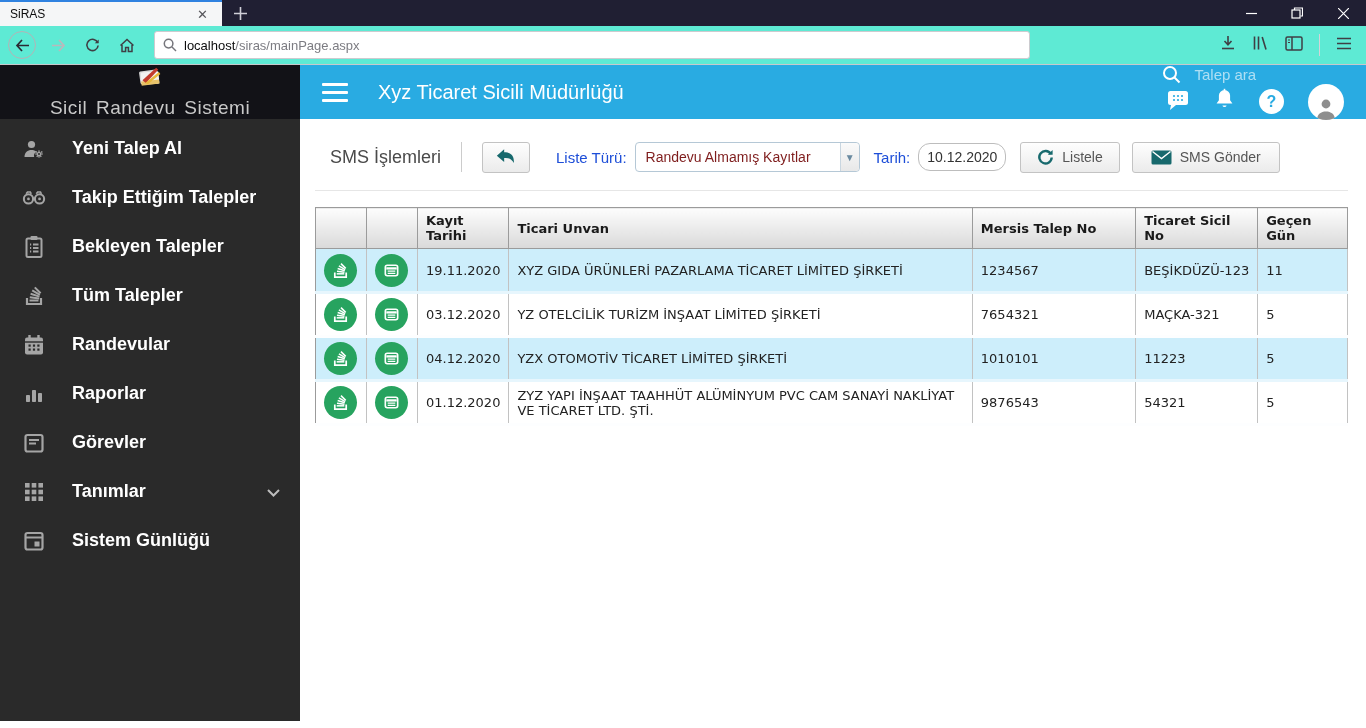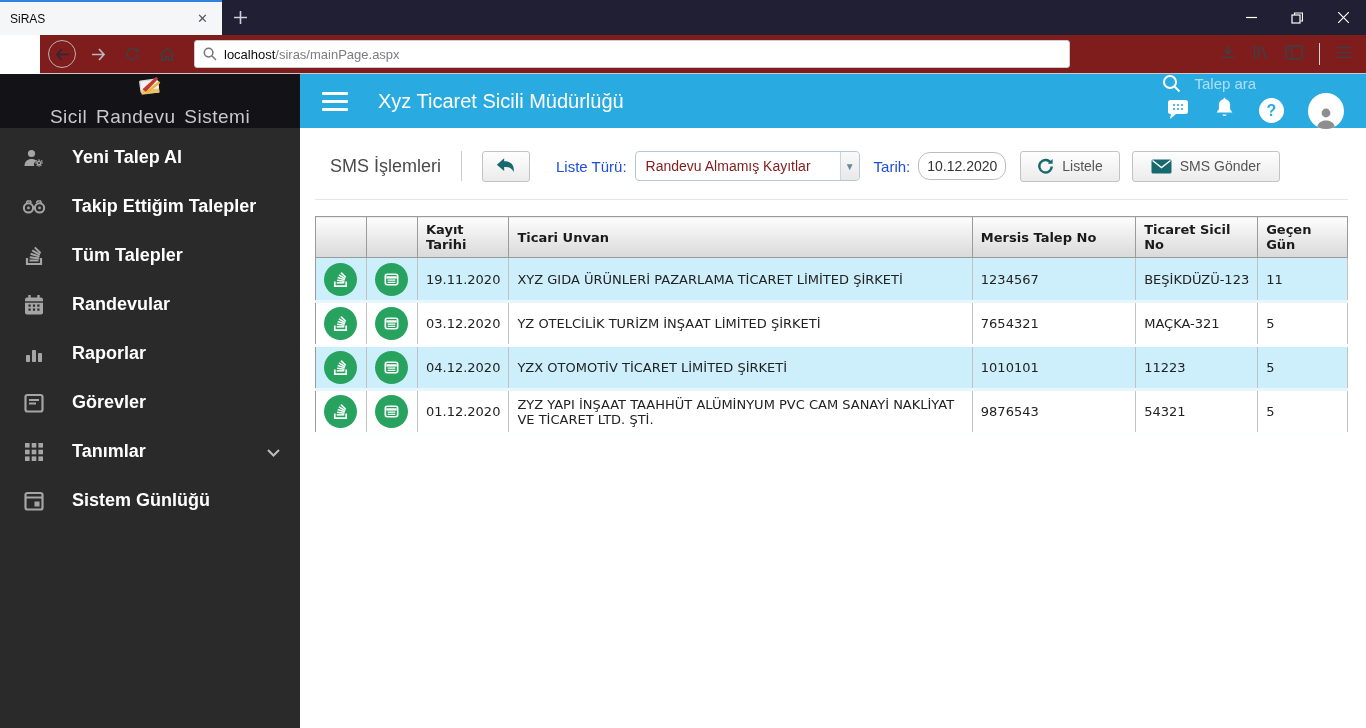--- a/index.html
+++ b/index.html
@@ -1,30 +1,30 @@
 <!DOCTYPE html>
 <html><head>
 <meta charset="utf-8">
 <style>
   * { margin:0; padding:0; box-sizing:border-box; }
   html,body { width:1366px; height:728px; overflow:hidden; }
   body { font-family:"Liberation Sans", sans-serif; background:#fff; }
   .window { position:relative; width:1366px; height:728px; }
 
   
-  .titlebar { height:35px; background:#201f33; display:flex; align-items:stretch;justify-content:space-between; }
+  .titlebar { height:26px; background:#201f33; display:flex; align-items:stretch;justify-content:space-between; }
   .tab { width:222px; background:#f5f6f7; border-top:2px solid #2f82e0; display:flex; align-items:center; padding:0 10px; font-size:12px; color:#0c0c0d; }
   .tab-title { flex:1; }
   .tab-close { color:#55555a; font-size:13px; cursor:default; padding:2px 4px; }
   .new-tab { width:36px; display:flex; align-items:center; justify-content:center; color:#cfcfd8; font-size:19px; }
   .titlebar-spacer { flex:1; }
   .win-controls { display:flex; }
   .win-btn { width:46px; display:flex; align-items:center; justify-content:center; color:#fff; }
 
-  .navbar { height:39px; background:#7f1d1d; border-bottom:1px solid #c9c8cc; display:flex; align-items:center; padding:0 8px;margin-left:40px; }
+  .navbar { height:39px; background:#5eead4; border-bottom:1px solid #c9c8cc; display:flex; align-items:center; padding:0 8px; }
   .nav-icons { display:flex; align-items:center; gap:10px; margin-right:14px; }
   .nav-circle { width:28px; height:28px; border:1px solid #b4b4b6; border-radius:50%; display:flex; align-items:center; justify-content:center; }
   .urlbar { width:876px; height:28px; background:#fff; border:1px solid #cccbcf; border-radius:3px; display:flex; align-items:center; padding:0 8px; gap:7px; }
   .url-text { font-size:13px; color:#0c0c0d; white-space:nowrap; }
   .url-path { color:#7c7c82; }
   .nav-right { display:flex; align-items:center; gap:16px; margin-left:auto; padding-right:6px; }
   .nav-sep { width:1px; height:22px; background:#d4d4d8; }
 
   
   .app { display:flex; height:656px; }
@@ -209,20 +209,33 @@
                 <circle cx="7" cy="11" r="1.5" fill="#a5a5a5"></circle>
                 <circle cx="19" cy="11" r="1.5" fill="#a5a5a5"></circle>
                 <path d="M11.8 9.5h2.4v3h-2.4z" fill="#a5a5a5"></path>
                 <path d="M4.5 5.5L6 3.5h3l1 2M15.5 5.5l1.5-2h3l1 2" fill="none" stroke="#a5a5a5" stroke-width="1.8"></path>
               </svg>
             </span>
     <span class="mi-label">Takip Ettiğim Talepler</span>
 
   </div>
 
+  <div class="menu-item">
+    <span class="mi-icon">
+              <svg width="22" height="24" viewBox="0 0 22 24">
+                <rect x="3.5" y="3.5" width="15" height="18.5" rx="1.5" fill="none" stroke="#a5a5a5" stroke-width="2"></rect>
+                <rect x="7.5" y="1" width="7" height="4" rx="1" fill="#a5a5a5"></rect>
+                <g stroke="#a5a5a5" stroke-width="1.8">
+                  <path d="M7 9.5h1.2M10 9.5h5.5M7 13h1.2M10 13h5.5M7 16.5h1.2M10 16.5h5.5"></path>
+                </g>
+              </svg>
+            </span>
+    <span class="mi-label">Bekleyen Talepler</span>
+
+  </div>
 
   <div class="menu-item">
     <span class="mi-icon">
               <svg width="24" height="24" viewBox="0 0 24 24">
                 <path d="M5 14v6h14v-6" fill="none" stroke="#a5a5a5" stroke-width="2.2"></path>
                 <path d="M7.5 16.5h9" stroke="#a5a5a5" stroke-width="2"></path>
                 <path d="M7.8 13.2l9.4 1.2" stroke="#a5a5a5" stroke-width="2"></path>
                 <path d="M8.6 9.8l8.9 2.8" stroke="#a5a5a5" stroke-width="2"></path>
                 <path d="M10.2 6.4l7.7 4.5" stroke="#a5a5a5" stroke-width="2"></path>
                 <path d="M12.8 3.4l5.8 5.9" stroke="#a5a5a5" stroke-width="2"></path>

